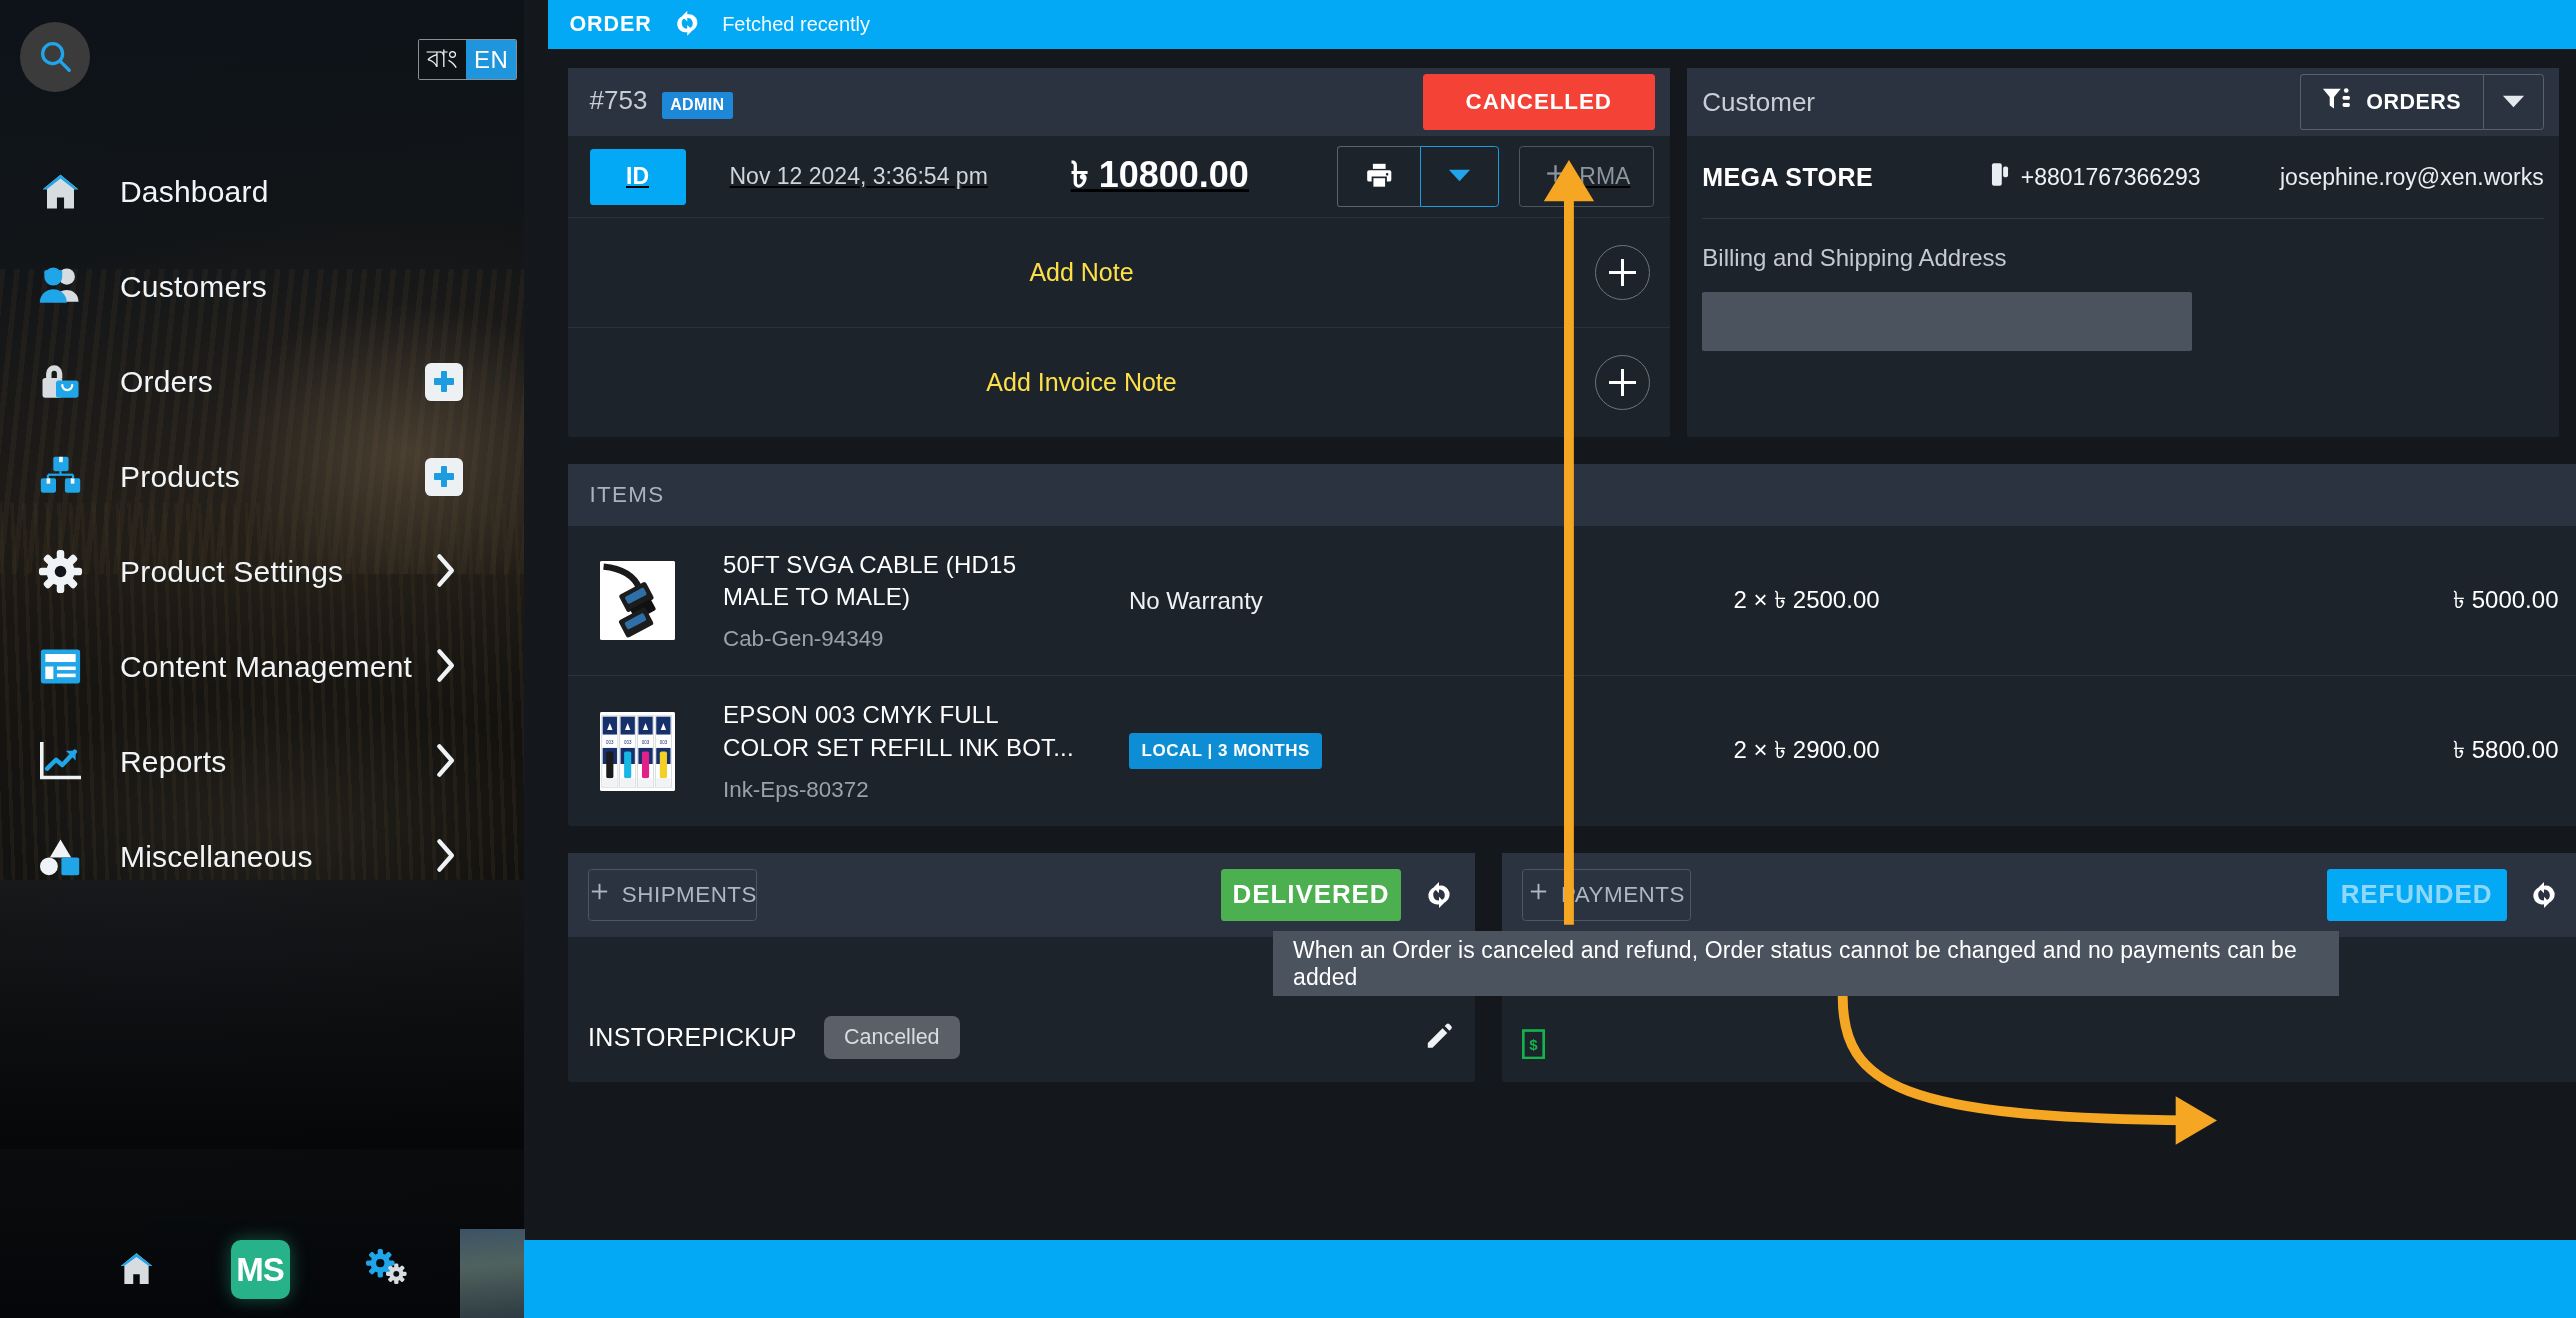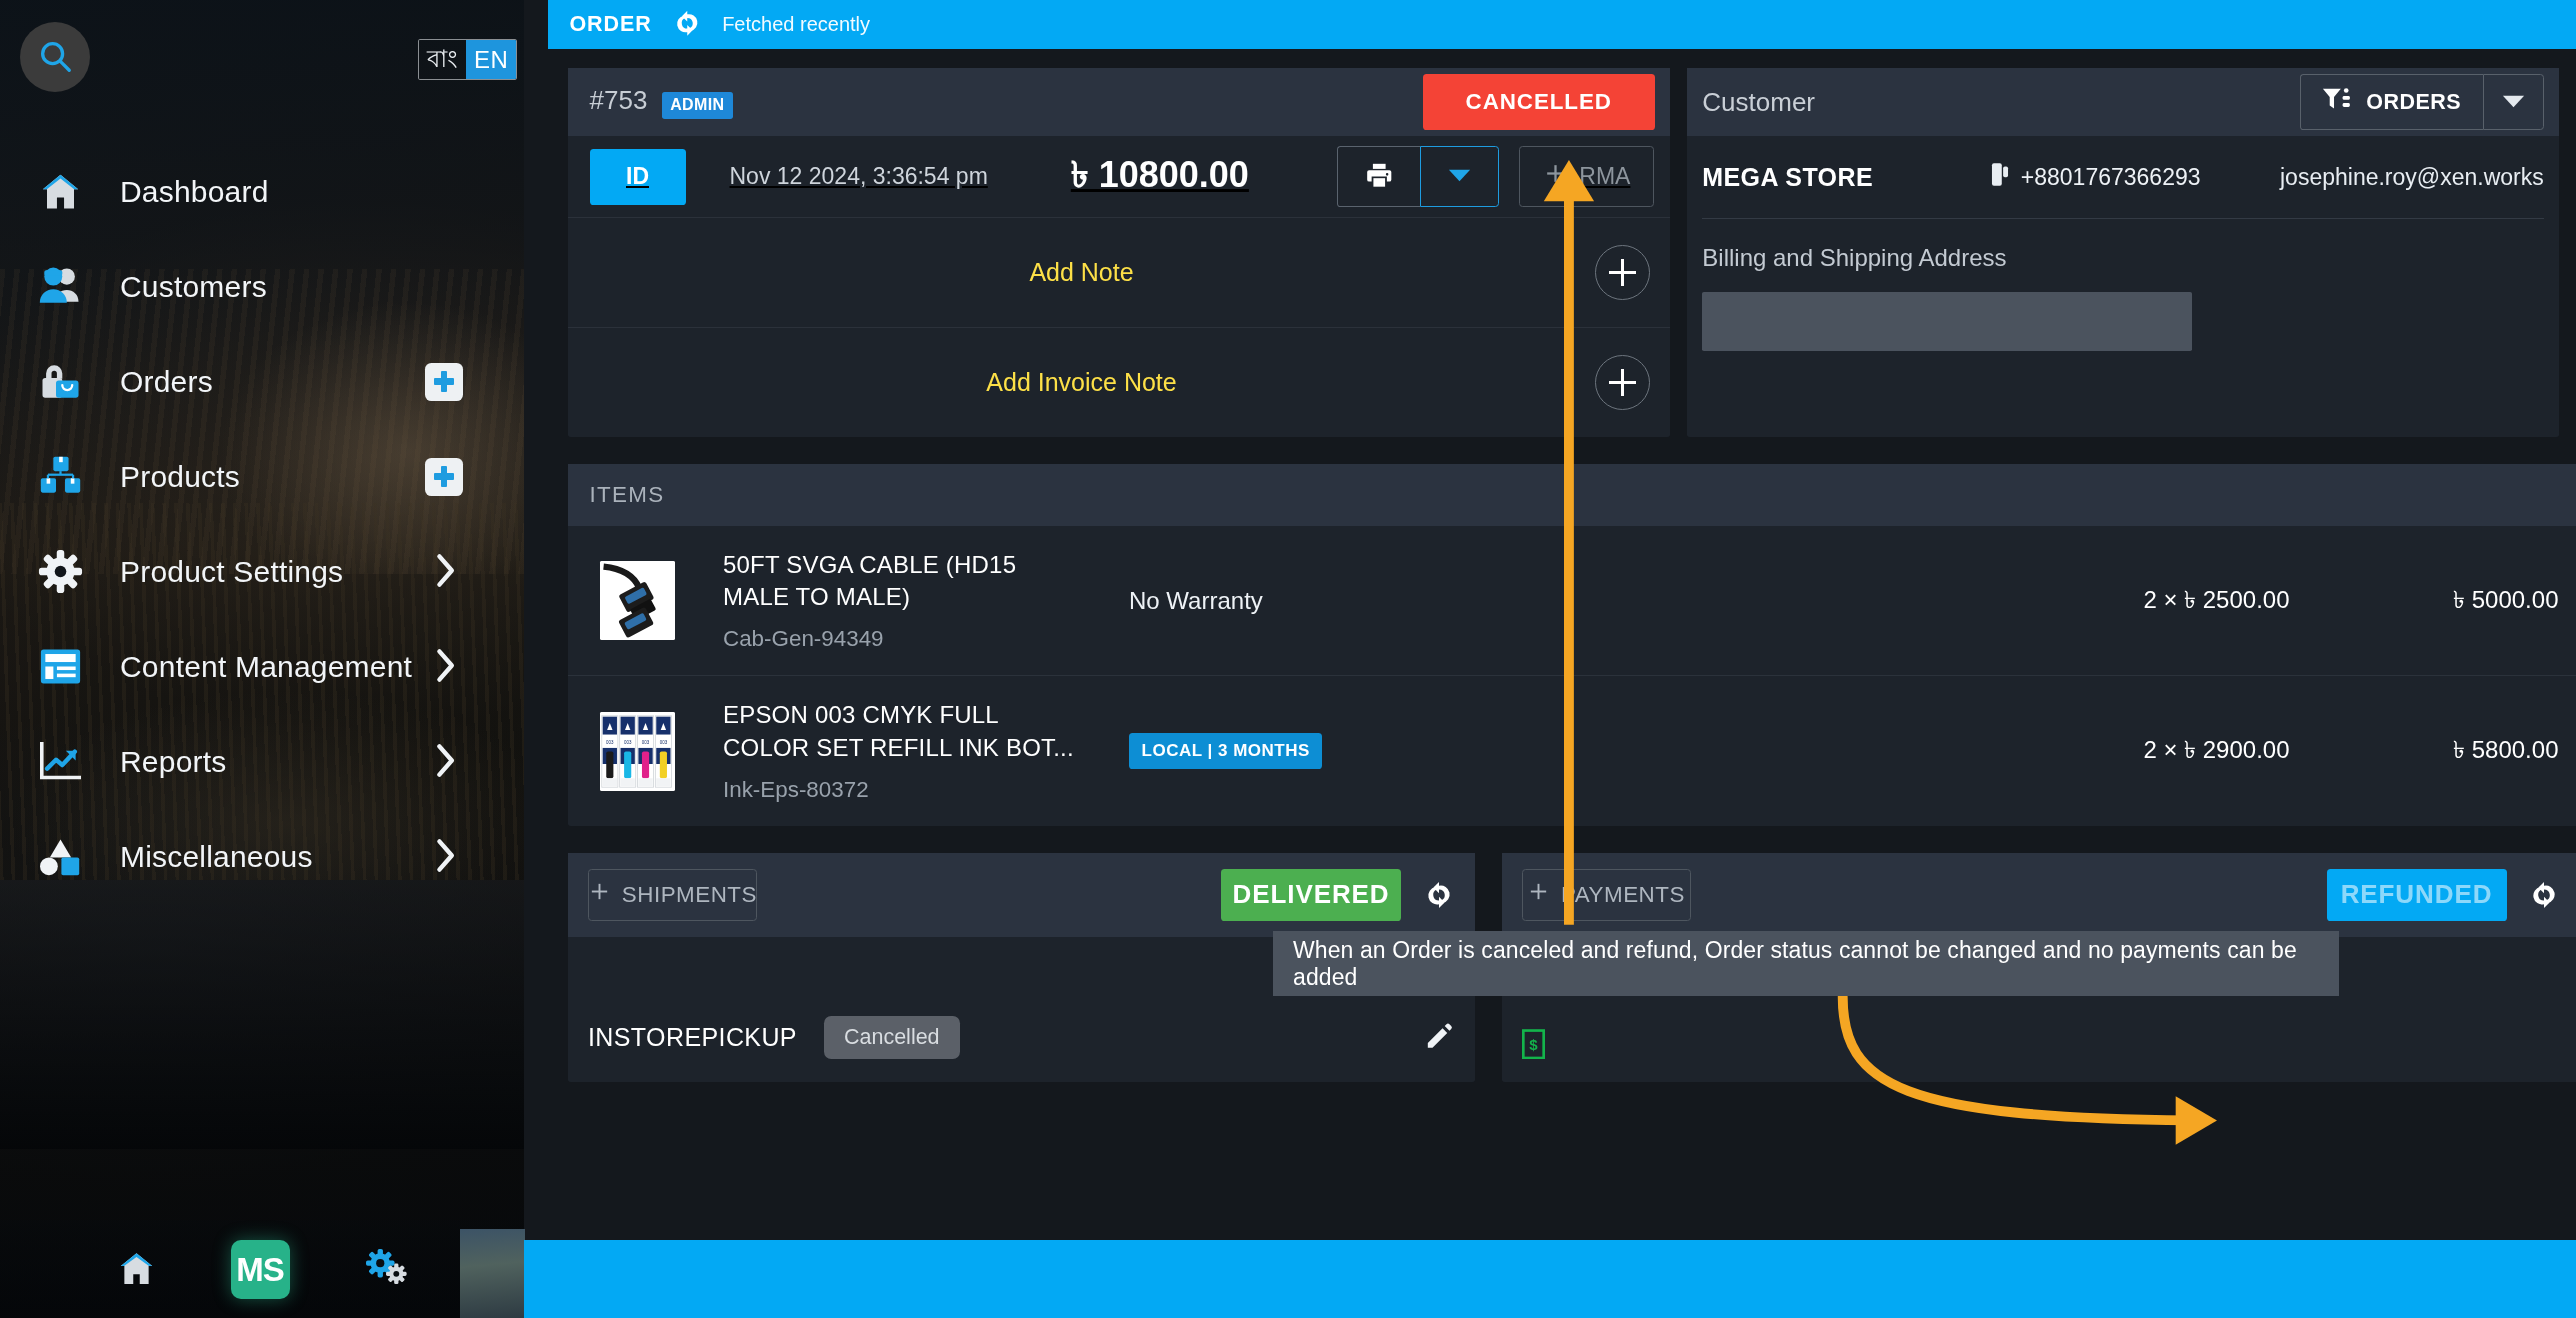--- a/index.html
+++ b/index.html
@@ -177,21 +177,21 @@
   .thumb { width:75px; height:79px; flex:0 0 75px; background:#fff; border-radius:1.8px; overflow:hidden; position:relative; }
   .item-name { margin-left:48px; width:359px; }
   .item-name .n { font-size:24px; color:#fff; line-height:1.35; letter-spacing:0.2px; }
   .item-name .sku { margin-top:12.6px; font-size:22.4px; color:#99a2ac; }
   .item-warranty { margin-left:47px; width:296px; display:flex; align-items:center; }
   .warranty-text { font-size:24px; color:#eef2f6; }
   .warranty-chip {
     background:#0d8ed4; color:#fff; font-size:17px; font-weight:700; letter-spacing:0.5px;
     padding:8px 12.6px; border-radius:3.6px;
   }
-  .item-unit { margin-left:auto; width:556px; text-align:right; font-size:24px; color:#fff; }
+  .item-unit { margin-left:auto; width:556px; text-align:left; font-size:24px; color:#fff; }
   .item-total { width:269px; text-align:right; font-size:24px; color:#fff; }
 
   
   #bottom-row { margin-top:27px; display:flex; gap:27px; }
   #ship-card { width:907px; }
   #pay-card { width:1079px; }
   .sec-head { height:84px; display:flex; align-items:center; padding:0 20px 0 20px; }
   .add-btn {
     width:169px; height:52px; border:0.9px solid #4e565f; border-radius:3.6px;
     display:flex; align-items:center; justify-content:center; gap:10.8px; cursor:pointer; background:transparent;

